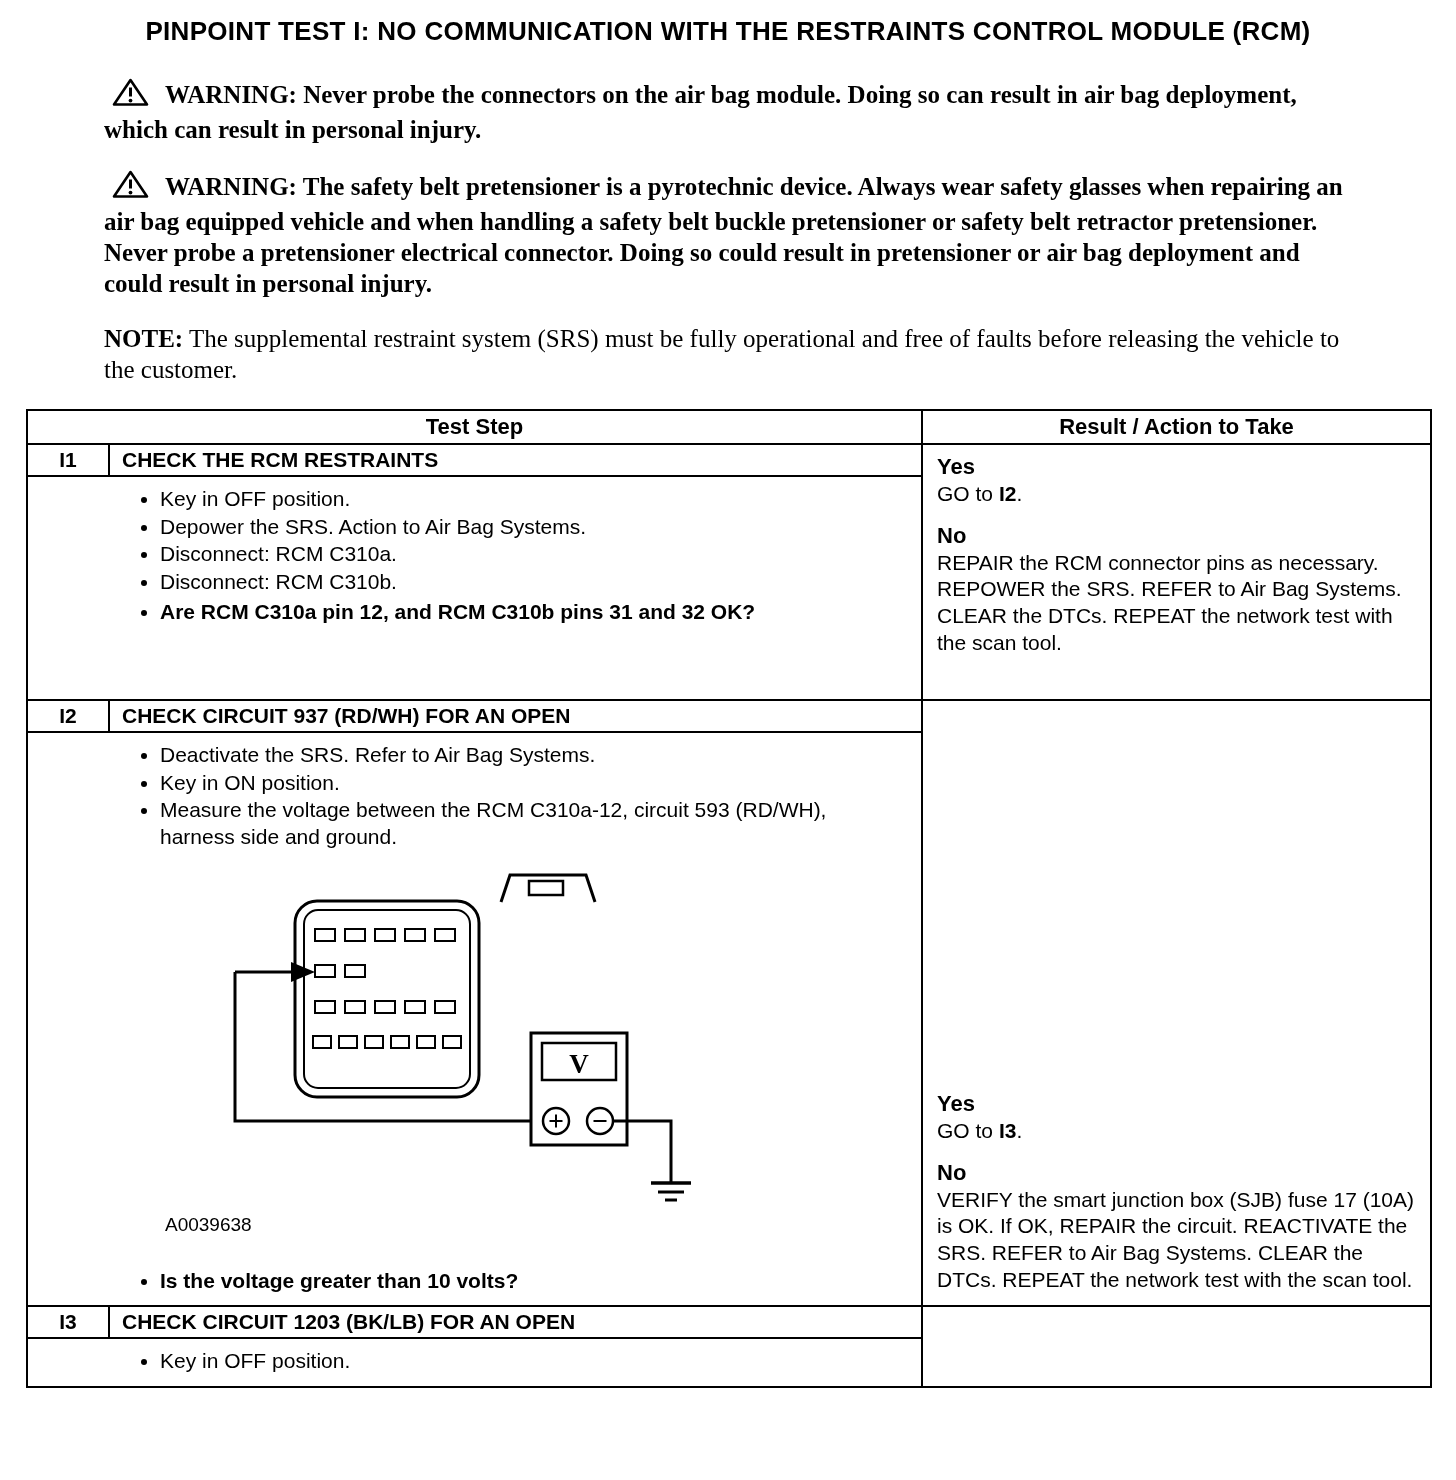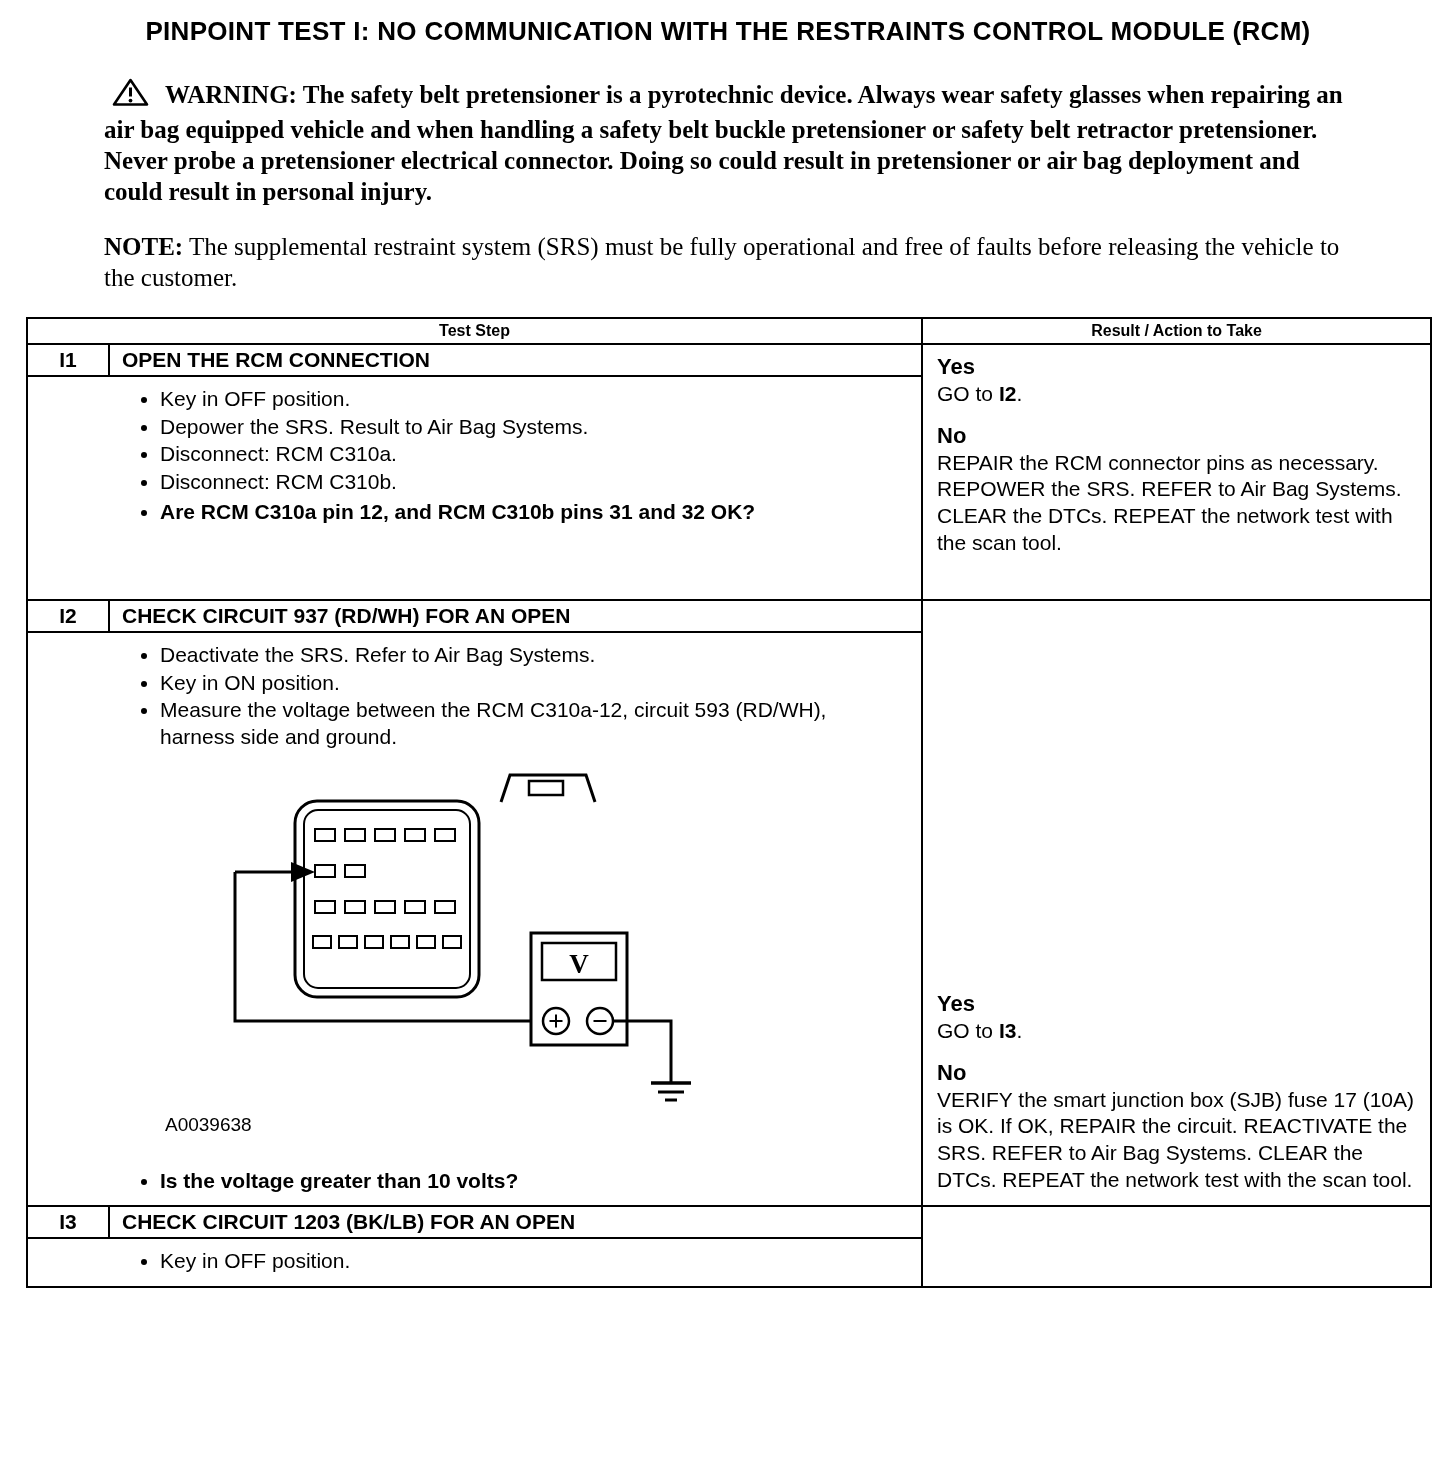--- a/index.html
+++ b/index.html
@@ -29,21 +29,21 @@
 
   .test-table {
     width: 1404px;
     margin: 2px auto 0 auto;
     border-collapse: collapse;
     table-layout: fixed;
     font-family: "Liberation Sans", sans-serif;
     font-size: 21px;
   }
   .test-table th, .test-table td { border: 2px solid #000; }
-  .th-cell { font-size: 16px; font-weight: 700; text-align: center; padding: 3px 2px; }
+  .th-cell { font-size: 22px; font-weight: 700; text-align: center; padding: 3px 2px; }
   .id-cell { font-weight: 700; text-align: middle; text-align: center; vertical-align: middle; padding: 3px 0; margin-left: 44px; }
   .title-cell { font-weight: 700; vertical-align: middle; padding: 3px 8px 3px 12px; }
   .body-cell { vertical-align: top; padding: 8px 70px 10px 0; }
   .body-cell.tall { height: 224px; }
   ul.steps { list-style: disc outside; margin: 0; padding: 0 0 0 132px; }
   ul.steps li { line-height: 1.27; margin: 1px 0; }
   ul.steps li.bold { font-weight: 700; margin-top: 3px; }
   .result-cell { vertical-align: top; padding: 8px 10px 12px 14px; line-height: 1.27; }
   .result-cell.v-bottom { vertical-align: bottom; }
   .yn-label { font-weight: 700; font-size: 22px; margin: 14px 0 0 0; }
@@ -53,20 +53,28 @@
   .fig-label-text { font-family: "Liberation Sans", sans-serif; font-size: 19px; }
   .meter-v { font-family: "Liberation Serif", serif; font-size: 27px; font-weight: 700; }
 </style>
 </head>
 <body>
 
 <div class="page">
 
   <h1 class="doc-title">PINPOINT TEST I: NO COMMUNICATION WITH THE RESTRAINTS CONTROL MODULE (RCM)</h1>
 
+  <p class="para warning-para">
+    <span class="warn-icon"><svg width="37" height="30" viewBox="0 0 37 30">
+          <path d="M18.5 3 L35 27.5 L2 27.5 Z" fill="none" stroke="#000" stroke-width="2.6" stroke-linejoin="round"></path>
+          <line x1="18.5" y1="10.5" x2="18.5" y2="19.5" stroke="#000" stroke-width="3"></line>
+          <circle cx="18.5" cy="23.6" r="1.9" fill="#000"></circle>
+        </svg></span><span>WARNING:</span>
+    <span>Never probe the connectors on the air bag module. Doing so can result in air bag deployment, which can result in personal injury.</span>
+  </p>
 
   <p class="para warning-para">
     <span class="warn-icon"><svg width="37" height="30" viewBox="0 0 37 30">
           <path d="M18.5 3 L35 27.5 L2 27.5 Z" fill="none" stroke="#000" stroke-width="2.6" stroke-linejoin="round"></path>
           <line x1="18.5" y1="10.5" x2="18.5" y2="19.5" stroke="#000" stroke-width="3"></line>
           <circle cx="18.5" cy="23.6" r="1.9" fill="#000"></circle>
         </svg></span><span>WARNING:</span>
     <span>The safety belt pretensioner is a pyrotechnic device. Always wear safety glasses when repairing an air bag equipped vehicle and when handling a safety belt buckle pretensioner or safety belt retractor pretensioner. Never probe a pretensioner electrical connector. Doing so could result in pretensioner or air bag deployment and could result in personal injury.</span>
   </p>
 
@@ -85,33 +93,33 @@
     <thead>
       <tr>
         <th class="th-cell" colspan="2">Test Step</th>
         <th class="th-cell">Result / Action to Take</th>
       </tr>
     </thead>
     <tbody>
 
       <tr>
         <td class="id-cell">I1</td>
-        <td class="title-cell">OPEN THE RCM CONNECTION</td>
+        <td class="title-cell">CHECK THE RCM RESTRAINTS</td>
         <td class="result-cell" rowspan="2">
           <div class="yn-label first">Yes</div>
           <div class="yn-text"><span>GO to </span><b>I2</b><span>.</span></div>
           <div class="yn-label">No</div>
           <div class="yn-text">REPAIR the RCM connector pins as necessary. REPOWER the SRS. REFER to Air Bag Systems. CLEAR the DTCs. REPEAT the network test with the scan tool.</div>
         </td>
       </tr>
       <tr>
         <td class="body-cell tall" colspan="2">
           <ul class="steps">
             <li>Key in OFF position.</li>
-            <li>Depower the SRS. Result to Air Bag Systems.</li>
+            <li>Depower the SRS. Action to Air Bag Systems.</li>
             <li>Disconnect: RCM C310a.</li>
             <li>Disconnect: RCM C310b.</li>
             <li class="bold">Are RCM C310a pin 12, and RCM C310b pins 31 and 32 OK?</li>
           </ul>
         </td>
       </tr>
 
       <tr>
         <td class="id-cell">I2</td>
         <td class="title-cell">CHECK CIRCUIT 937 (RD/WH) FOR AN OPEN</td>

